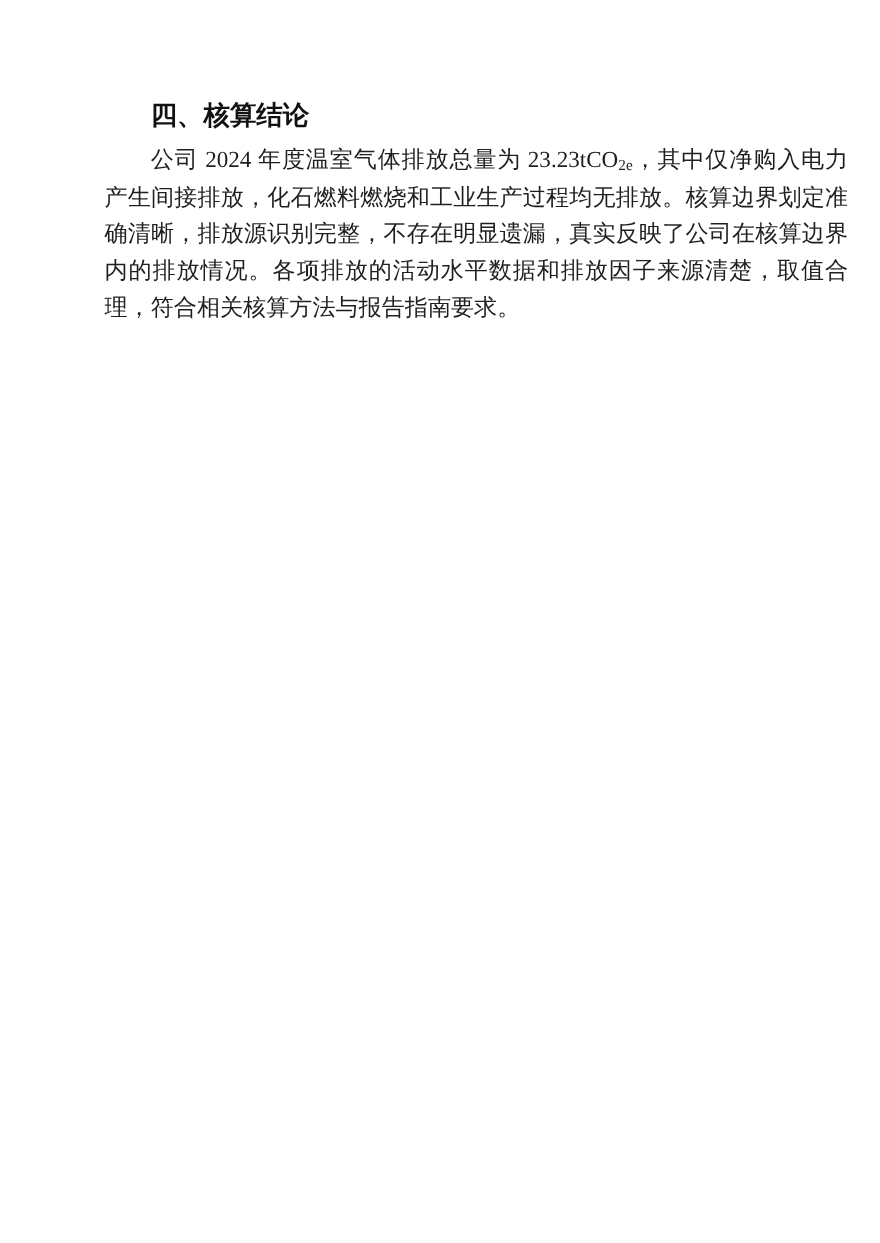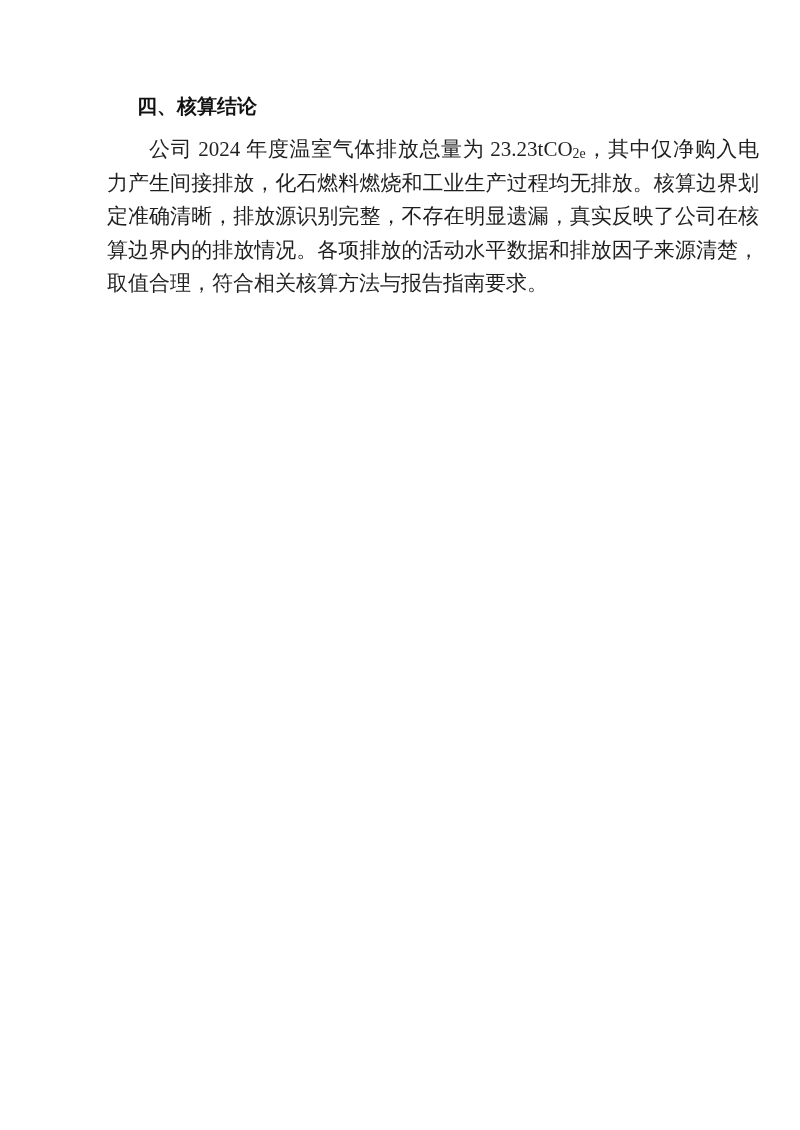--- a/index.html
+++ b/index.html
@@ -18,30 +18,30 @@
   }
   .content {
     position: absolute;
     top: 91px;
     left: 95px;
     width: 676px;
   }
   .heading {
     font-family: "Liberation Sans", "DejaVu Sans", sans-serif;
     font-weight: 700;
-    font-size: 20px;
+    font-size: 24px;
     line-height: 30px;
     margin: 0 0 8px 0;
     text-indent: 42px;
     color: #111111;
   }
   .body-para {
     font-size: 21px;
     line-height: 33.5px;
-    margin: 12px;
+    margin: 0;
     text-align: justify;
     text-indent: 2em;
     word-break: normal;
   }
   .co2e-sub {
     font-size: 0.66em;
     line-height: 0;
     vertical-align: -0.18em;
   }
 </style>

